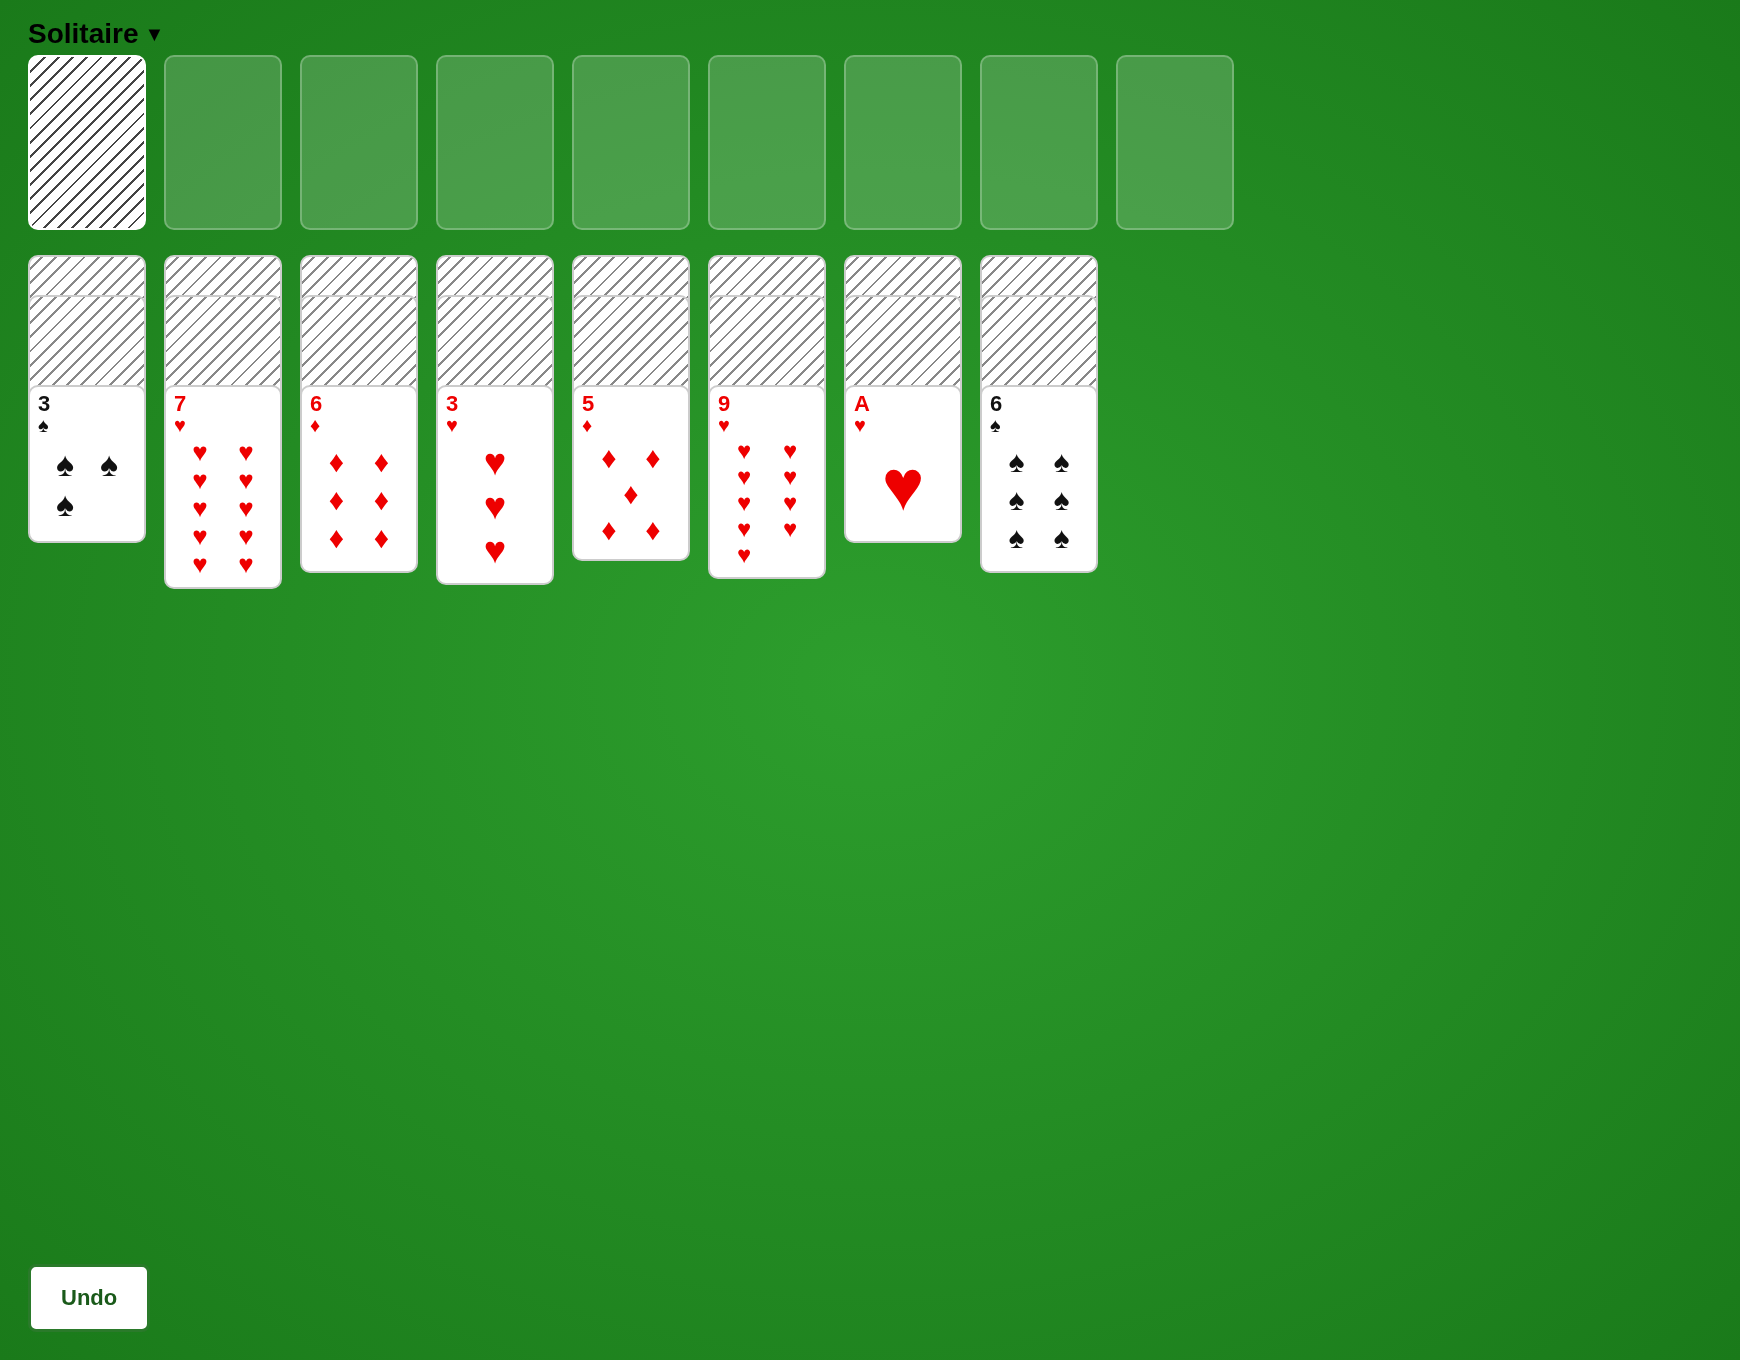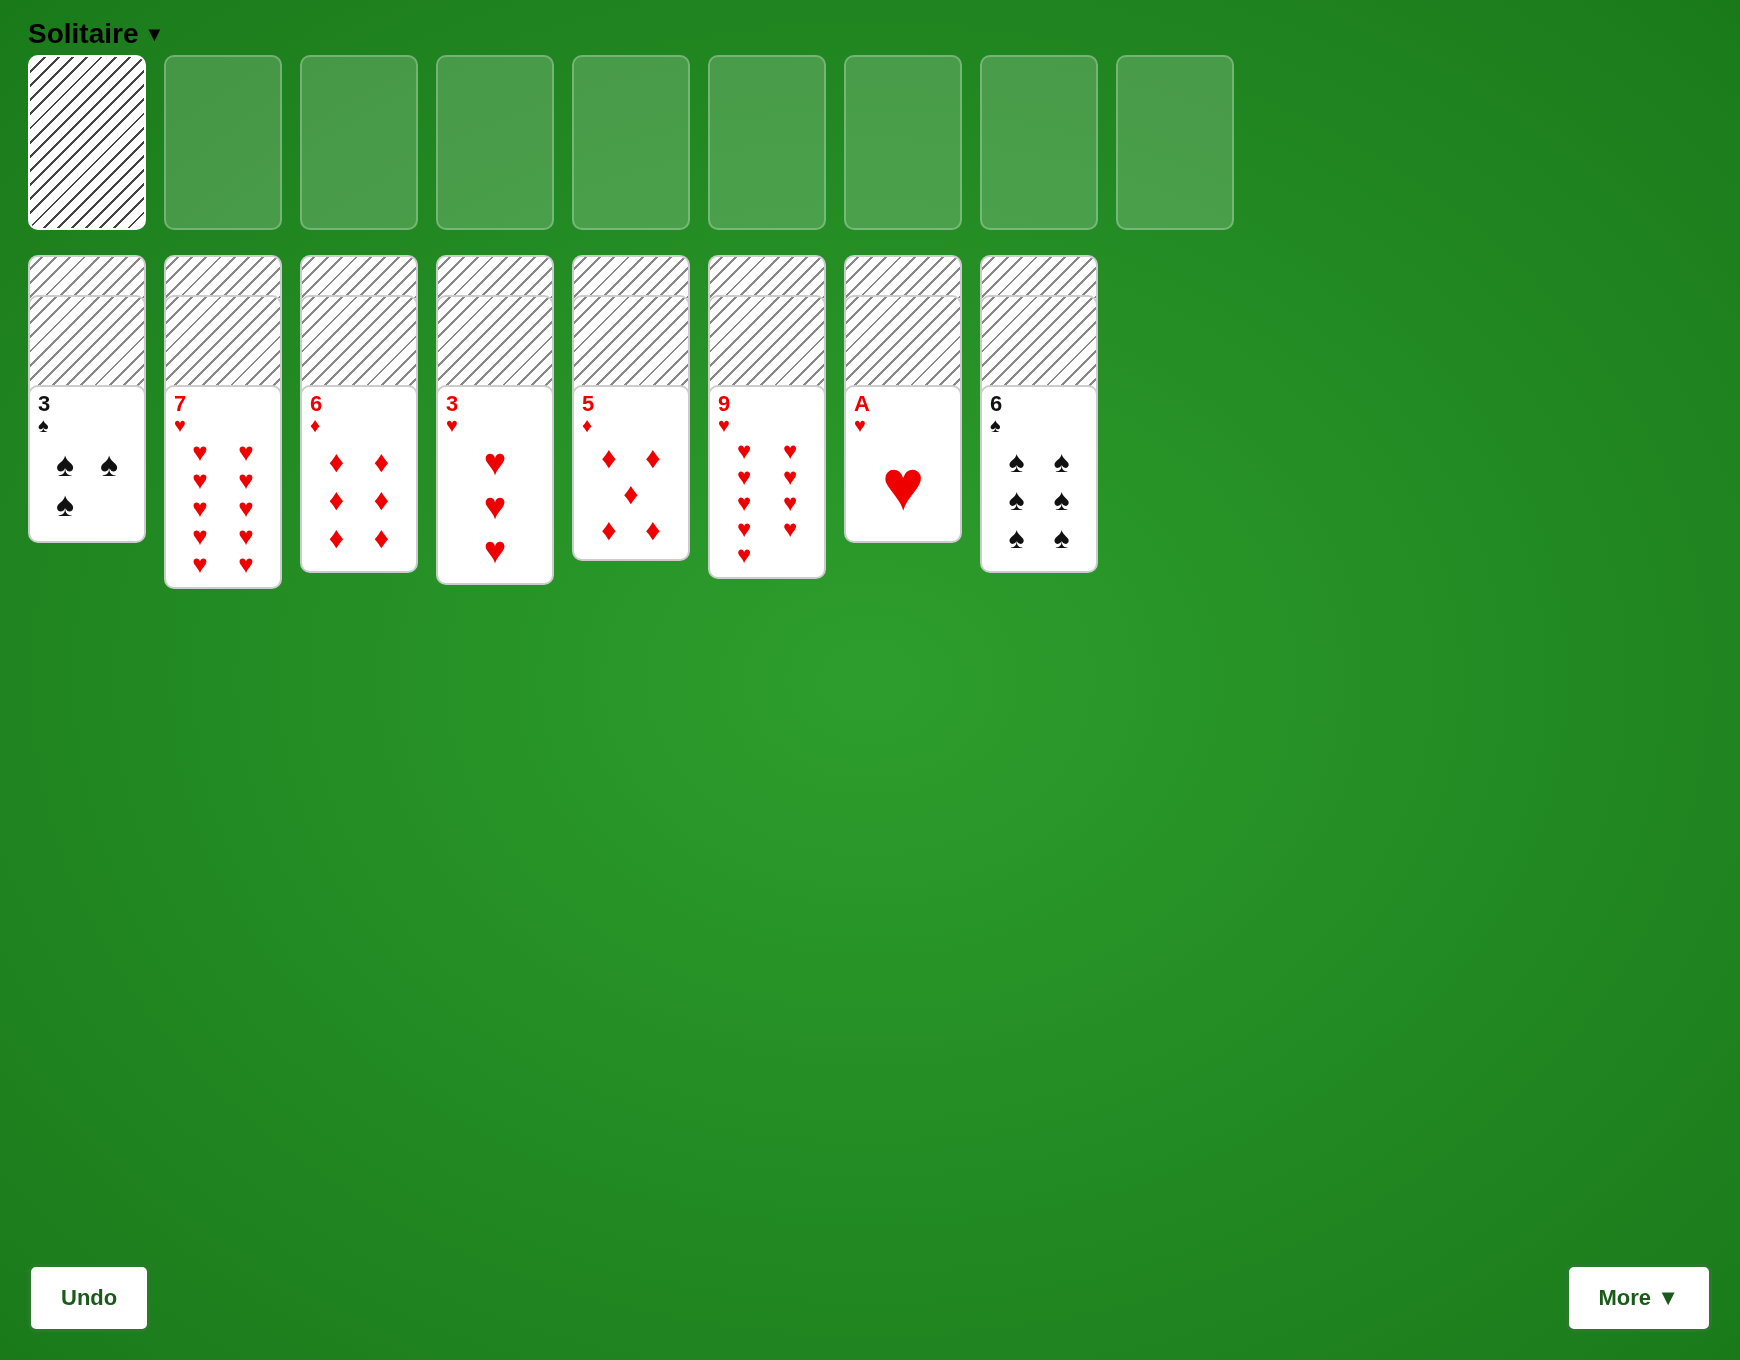--- a/index.html
+++ b/index.html
@@ -454,16 +454,13 @@
       </div>
     </div>
   </div>
 
 </div>
 
 <div id="bottom-bar">
   <div class="btn-group">
     <button class="game-btn">Undo</button>
   </div>
-  <div class="btn-group">
-    <button class="game-btn">More ▼</button>
-  </div>
 </div>
 
 </body></html>

